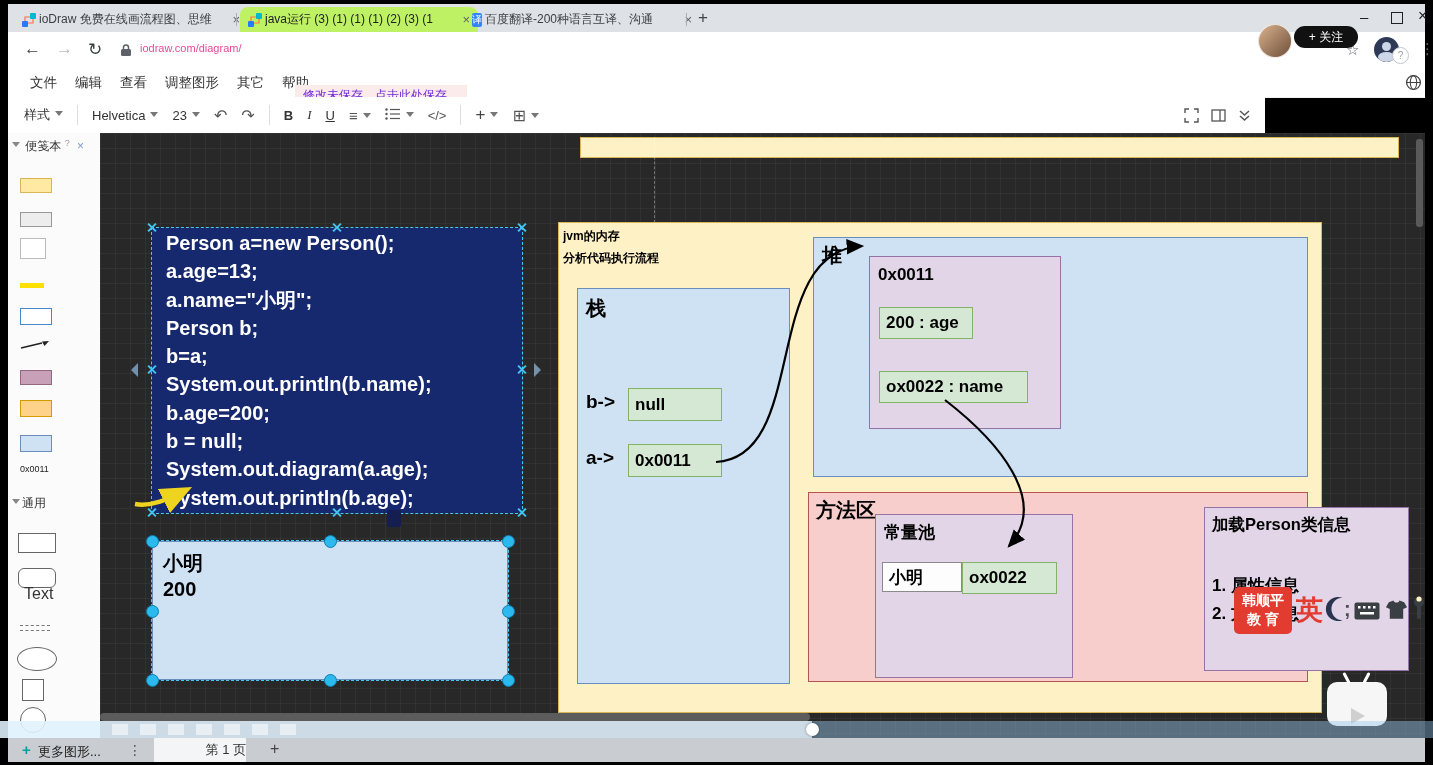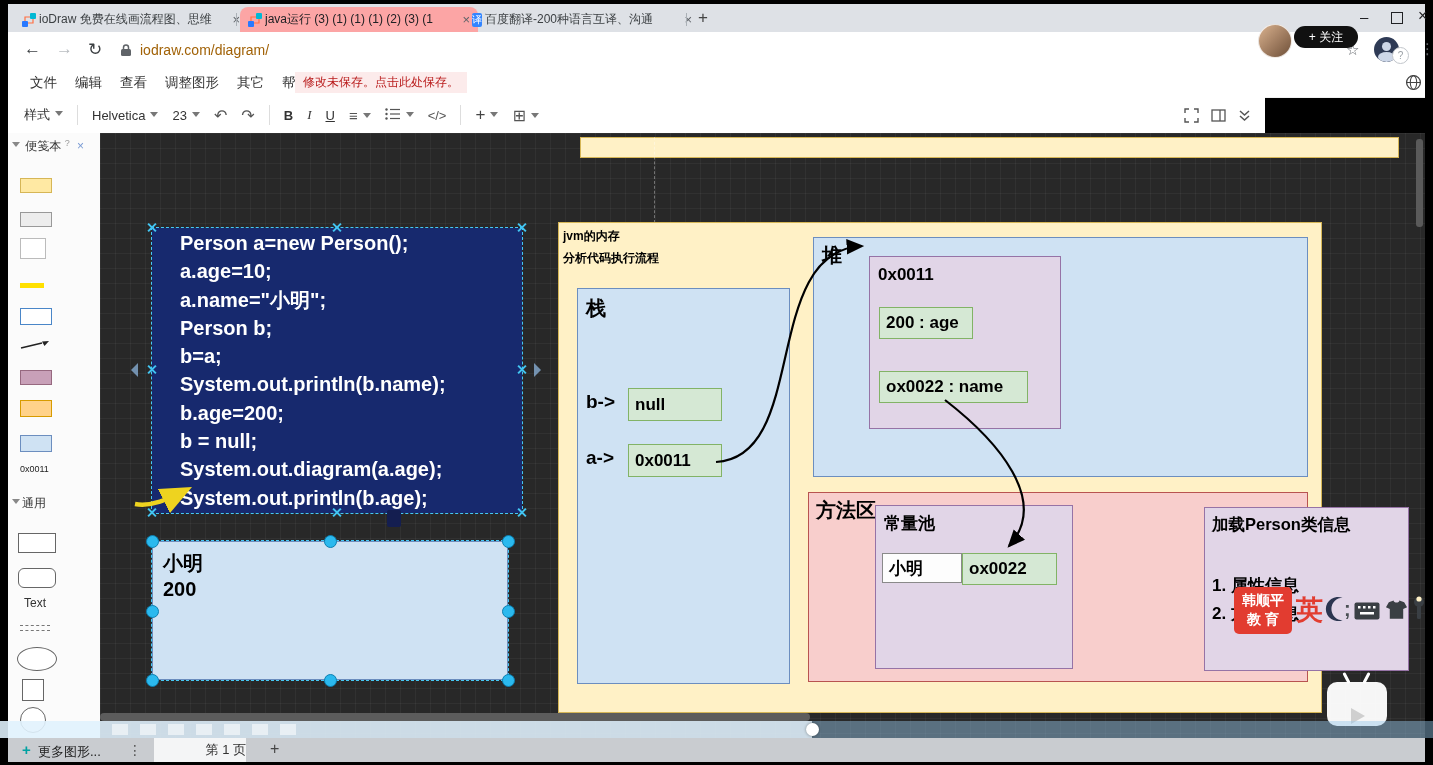--- a/index.html
+++ b/index.html
@@ -3,35 +3,35 @@
 <meta charset="utf-8">
 <style>
   html,body{margin:0;padding:0}
   body{font-family:"Liberation Sans","DejaVu Sans",sans-serif;}
   .frame{position:relative;width:1433px;height:765px;background:#000;overflow:hidden}
   .abs{position:absolute}
   
   .tabstrip{position:absolute;left:8px;top:4px;width:1417px;height:28px;background:#dee1e6}
   .tab{position:absolute;top:3px;height:25px;display:flex;align-items:center;padding:0 8px;border-radius:8px 8px 0 0}
   .tab .title{flex:1;font-size:12px;color:#3c4043;white-space:nowrap;overflow:hidden;margin:0 3px}
-  .tab.active{background:#fca5a5}
+  .tab.active{background:#bef264}
   .tab.active .title{color:#202124}
   .tab .close{font-size:13px;color:#5f6368;line-height:1}
   .tabsep{position:absolute;top:9px;width:1px;height:13px;background:#aab0b6}
   .addrbar{position:absolute;left:8px;top:32px;width:1417px;height:36px;background:#fff;border-bottom:1px solid #e8eaed}
   .navic{position:absolute;top:7px;font-size:17px;color:#3c4043}
-  .urltext{position:absolute;left:132px;top:10px;font-size:14px;color:#a16207}
+  .urltext{position:absolute;left:132px;top:10px;font-size:11px;color:#ec4899}
   .profile{position:absolute;left:1366px;top:5px;width:25px;height:25px;border-radius:50%;background:#2e3a55;overflow:hidden}
   .profile .head{position:absolute;left:8px;top:5px;width:9px;height:9px;border-radius:50%;background:#cdd7e8}
   .profile .bod{position:absolute;left:4px;top:15px;width:17px;height:10px;border-radius:50%;background:#cdd7e8}
   
   .menubar{position:absolute;left:8px;top:68px;width:1417px;height:29px;background:#fff;border-bottom:1px solid #f0f0f0}
   .menubar .items{position:absolute;left:22px;top:0;height:29px;display:flex;align-items:center;gap:18px}
   .menubar .items span{font-size:13.5px;color:#333}
-  .notice{position:absolute;left:287px;top:4px;padding:2px 8px;background:#fcebeb;color:#b91c1c;font-size:12px}
+  .notice{position:absolute;left:287px;top:17px;padding:2px 8px;background:#fcebeb;color:#6d28d9;font-size:12px}
   
   .toolbar{position:absolute;left:8px;top:97px;width:1257px;height:36px;background:#fff;border-bottom:1px solid #e3e3e3}
   .toolbar .group{position:absolute;left:16px;top:0;height:36px;display:flex;align-items:center;gap:14px}
   .toolbar .it{font-size:13px;color:#333}
   .dc{display:inline-block;width:0;height:0;border:4px solid transparent;border-top:5px solid #777;margin-left:5px;vertical-align:-1px}
   .tsep{width:1px;height:20px;background:#ddd}
   .tbright{position:absolute;right:14px;top:0;height:36px;display:flex;align-items:center;gap:12px}
   
   .sidebar{position:absolute;left:8px;top:133px;width:92px;height:605px;background:#fbfbfb;border-right:2px solid #14532d}
   .shead{position:absolute;left:4px;top:5px;font-size:12px;color:#333}
@@ -202,21 +202,21 @@
         <line x1="1" y1="8" x2="22" y2="3" stroke="#222" stroke-width="1.6"></line>
         <path d="M29,1 l-7,0.5 2.5,4.5 z" fill="#222"></path>
       </svg>
     <div class="thumb" style="top:237px;width:30px;height:13px;background:#c8a0b8;border-color:#96687f"></div>
     <div class="thumb" style="top:267px;width:30px;height:15px;background:#ffd28a;border-color:#d79b00"></div>
     <div class="thumb" style="top:302px;width:30px;height:15px;background:#cfe2f3;border-color:#6c8ebf"></div>
     <div class="abs" style="left:12px;top:331px;font-size:9px;color:#222">0x0011</div>
     <div class="abs" style="left:4px;top:362px;font-size:12px;color:#333"><span class="scaret"></span><span>通用</span></div>
     <div class="thumb" style="top:400px;left:10px;width:36px;height:18px;border-color:#666"></div>
     <div class="thumb" style="top:435px;left:10px;width:36px;height:18px;border-color:#666;border-radius:6px"></div>
-    <div class="abs" style="left:16px;top:463px;font-size:12px;color:#333">Text</div>
+    <div class="abs" style="left:16px;top:452px;font-size:16px;color:#333">Text</div>
     <div class="abs" style="left:12px;top:492px;width:30px;border-top:1px dashed #777"></div>
     <div class="abs" style="left:12px;top:497px;width:30px;border-top:1px dashed #777"></div>
     <div class="thumb" style="top:514px;left:9px;width:38px;height:22px;border-color:#666;border-radius:50%"></div>
     <div class="thumb" style="top:546px;left:14px;width:20px;height:20px;border-color:#666"></div>
     <div class="thumb" style="top:574px;left:12px;width:24px;height:24px;border-color:#666;border-radius:50%"></div>
   </div>
 
   <div class="canvas">
 
     <div class="abs ybox" style="left:480px;top:4px;width:817px;height:19px"></div>
@@ -240,37 +240,37 @@
       <div class="blabel" style="padding:4px 8px;font-size:20px">堆</div>
       <div class="abs purplebox" style="left:55px;top:18px;width:190px;height:171px">
         <div class="blabel" style="padding:8px;font-size:17px">0x0011</div>
         <div class="abs greenbox" style="left:9px;top:50px;width:86px;height:30px">200 : age</div>
         <div class="abs greenbox" style="left:9px;top:114px;width:141px;height:30px">ox0022 : name</div>
       </div>
     </div>
 
     <div class="abs pinkbox" style="left:708px;top:359px;width:498px;height:188px">
       <div class="blabel" style="padding:4px 7px;font-size:20px">方法区</div>
-      <div class="abs purplebox" style="left:66px;top:12px;width:196px;height:162px">
+      <div class="abs purplebox" style="left:66px;top:21px;width:196px;height:162px">
         <div class="blabel" style="padding:6px 8px;font-size:17px">常量池</div>
         <div class="abs" style="left:6px;top:47px;width:80px;height:30px;background:#fdfdfd;border:1px solid #8a8a8a;font-weight:bold;font-size:17px;display:flex;align-items:center;padding-left:6px;box-sizing:border-box">小明</div>
         <div class="abs greenbox" style="left:86px;top:47px;width:87px;height:30px">ox0022</div>
       </div>
       <div class="abs purplebox" style="left:395px;top:14px;width:203px;height:162px">
         <div class="blabel" style="padding:6px 7px;font-size:16.5px;white-space:nowrap">加载Person类信息</div>
         <div class="abs blabel" style="left:7px;top:64px;font-size:17px;line-height:28px">
           <div>1. 属性信息</div>
             <div>2. 方法信息</div>
         </div>
       </div>
     </div>
 
-    <div class="abs sel" style="left:52px;top:95px;width:370px;height:285px;background:#17296e;color:#fff;font-weight:bold;font-size:20px;line-height:28.3px;padding:1px 0 0 28px;box-sizing:border-box">
+    <div class="abs sel" style="left:52px;top:95px;width:370px;height:285px;background:#17296e;color:#fff;font-weight:bold;font-size:20px;line-height:28.3px;padding:1px 0 0 14px;box-sizing:border-box">
       <div>Person a=new Person();</div>
-      <div>a.age=10;</div>
+      <div>a.age=13;</div>
       <div>a.name="小明";</div>
       <div>Person b;</div>
       <div>b=a;</div>
       <div>System.out.println(b.name);</div>
       <div>b.age=200;</div>
       <div>b = null;</div>
       <div>System.out.diagram(a.age);</div>
       <div>System.out.println(b.age);</div>
     </div>
 

